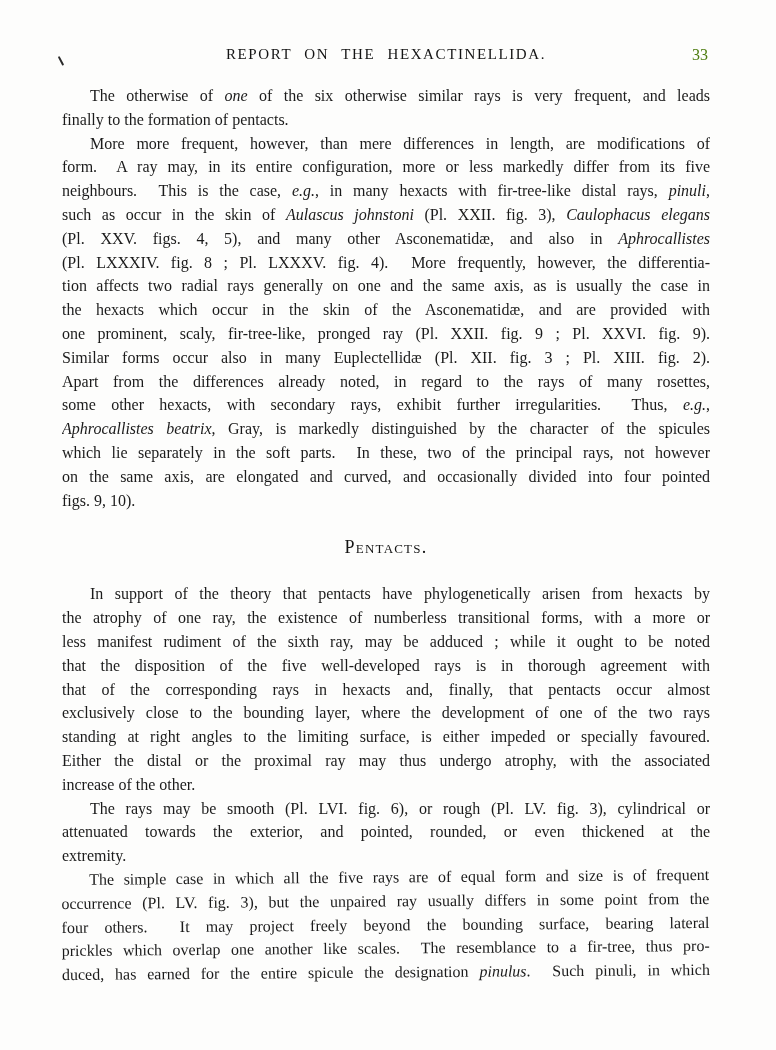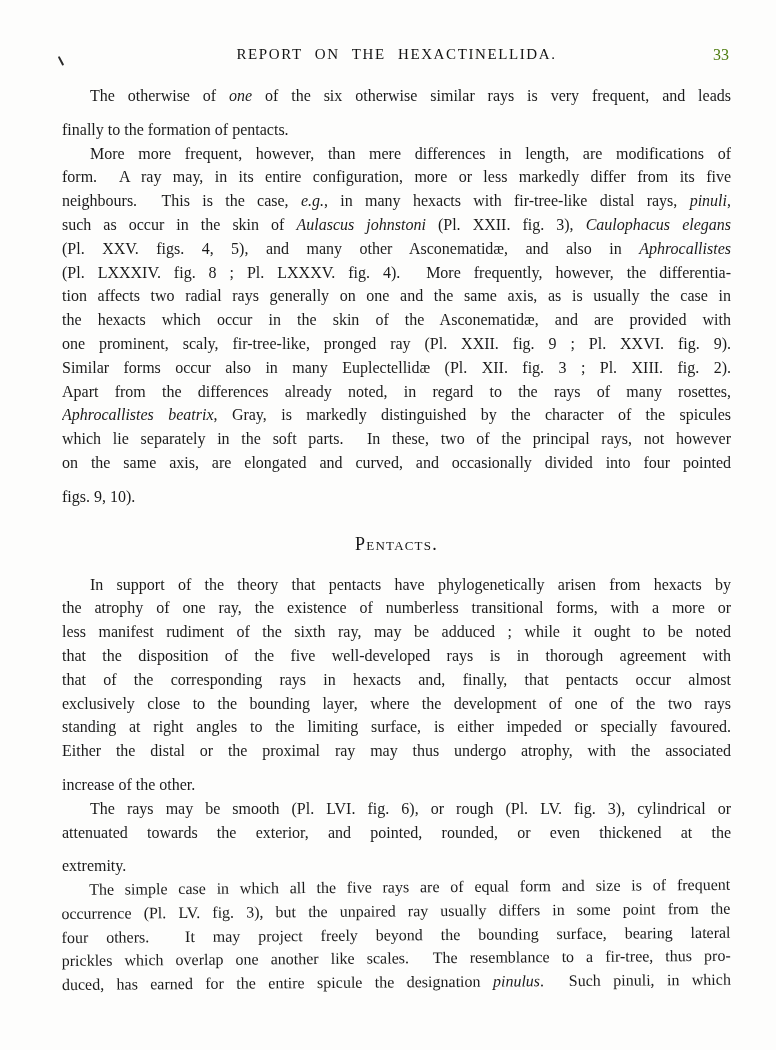--- a/index.html
+++ b/index.html
@@ -9,21 +9,21 @@
   }
   .page {
     position: relative;
     width: 776px;
     height: 1050px;
     background: #fdfdfc;
     color: #1b1b1b;
     font-family: "Liberation Serif", "DejaVu Serif", serif;
     overflow: hidden;
     box-sizing: border-box;
-    padding: 46px 45px 0 62px;
+    padding: 46px 66px 0 62px;
   }
   .running-head {
     position: relative;
     height: 18px;
     margin-bottom: 20px;
   }
   .running-title {
     display: block;
     text-align: center;
     font-size: 15px;
@@ -54,30 +54,30 @@
   .para { margin: 0; }
   .line {
     height: 23.8px;
     line-height: 23.8px;
     text-align: justify;
     text-align-last: justify;
     white-space: pre-wrap;
     overflow: hidden;
   }
   .line.indent { text-indent: 28px; }
-  .line.short { text-align-last: left; margin-top: 10px; }
+  .line.short { text-align-last: left; }
   .it { font-style: italic; font-family: Liberation Serif, serif; }
   .section-heading {
     text-align: center;
     font-variant: small-caps;
     font-size: 18px;
     letter-spacing: 1.2px;
     color: #151515;
     margin-top: 24px;
-    margin-bottom: 18px;
+    margin-bottom: 24px;
     height: 22px;
     line-height: 22px;
   }
   .para.tilt {
     transform: rotate(-0.45deg);
     transform-origin: 0 100%;
   }
 </style>
 </head>
 <body>
@@ -98,20 +98,21 @@
         <div class="line"><span>form.  A ray may, in its entire configuration, more or less markedly differ from its five</span></div>
         <div class="line"><span>neighbours.  This is the case, </span><span class="it">e.g.</span><span>, in many hexacts with fir-tree-like distal rays, </span><span class="it">pinuli</span><span>,</span></div>
         <div class="line"><span>such as occur in the skin of </span><span class="it">Aulascus johnstoni</span><span> (Pl. XXII. fig. 3), </span><span class="it">Caulophacus elegans</span></div>
         <div class="line"><span>(Pl. XXV. figs. 4, 5), and many other Asconematidæ, and also in </span><span class="it">Aphrocallistes</span></div>
         <div class="line"><span>(Pl. LXXXIV. fig. 8 ; Pl. LXXXV. fig. 4).  More frequently, however, the differentia-</span></div>
         <div class="line"><span>tion affects two radial rays generally on one and the same axis, as is usually the case in</span></div>
         <div class="line"><span>the hexacts which occur in the skin of the Asconematidæ, and are provided with</span></div>
         <div class="line"><span>one prominent, scaly, fir-tree-like, pronged ray (Pl. XXII. fig. 9 ; Pl. XXVI. fig. 9).</span></div>
         <div class="line"><span>Similar forms occur also in many Euplectellidæ (Pl. XII. fig. 3 ; Pl. XIII. fig. 2).</span></div>
         <div class="line"><span>Apart from the differences already noted, in regard to the rays of many rosettes,</span></div>
+        <div class="line"><span>some other hexacts, with secondary rays, exhibit further irregularities.  Thus, </span><span class="it">e.g.</span><span>,</span></div>
         <div class="line"><span class="it">Aphrocallistes beatrix</span><span>, Gray, is markedly distinguished by the character of the spicules</span></div>
         <div class="line"><span>which lie separately in the soft parts.  In these, two of the principal rays, not however</span></div>
         <div class="line"><span>on the same axis, are elongated and curved, and occasionally divided into four pointed</span></div>
         <div class="line short"><span>figs. 9, 10).</span></div>
       </div>
       <div class="section-heading">Pentacts.</div>
       <div class="para">
         <div class="line indent"><span>In support of the theory that pentacts have phylogenetically arisen from hexacts by</span></div>
         <div class="line"><span>the atrophy of one ray, the existence of numberless transitional forms, with a more or</span></div>
         <div class="line"><span>less manifest rudiment of the sixth ray, may be adduced ; while it ought to be noted</span></div>

